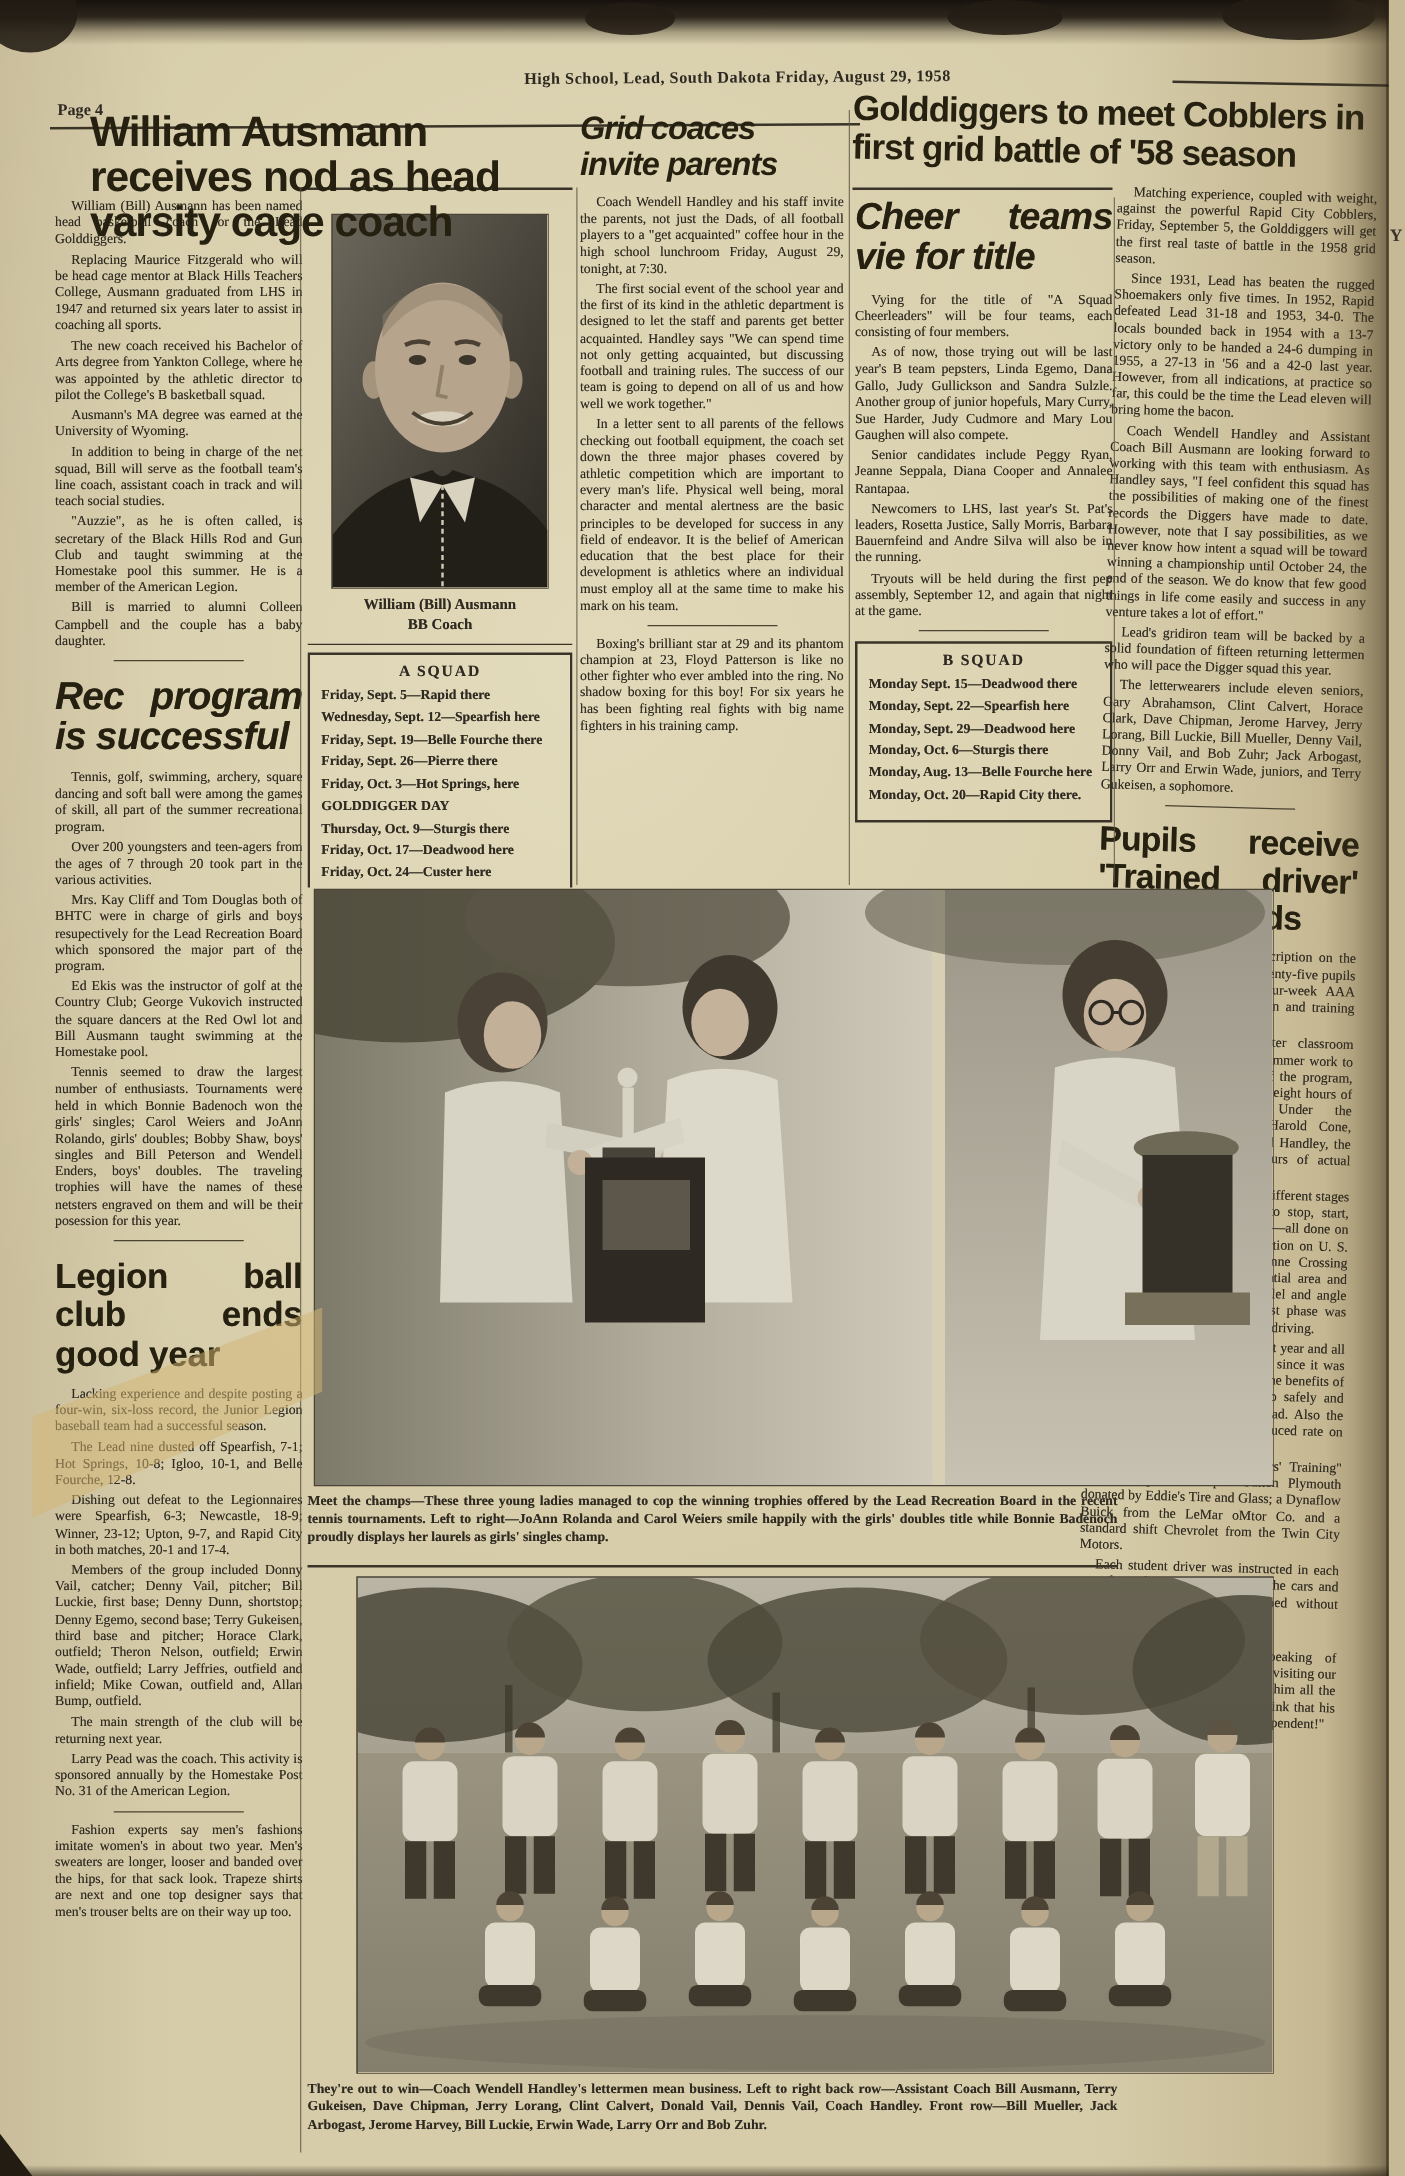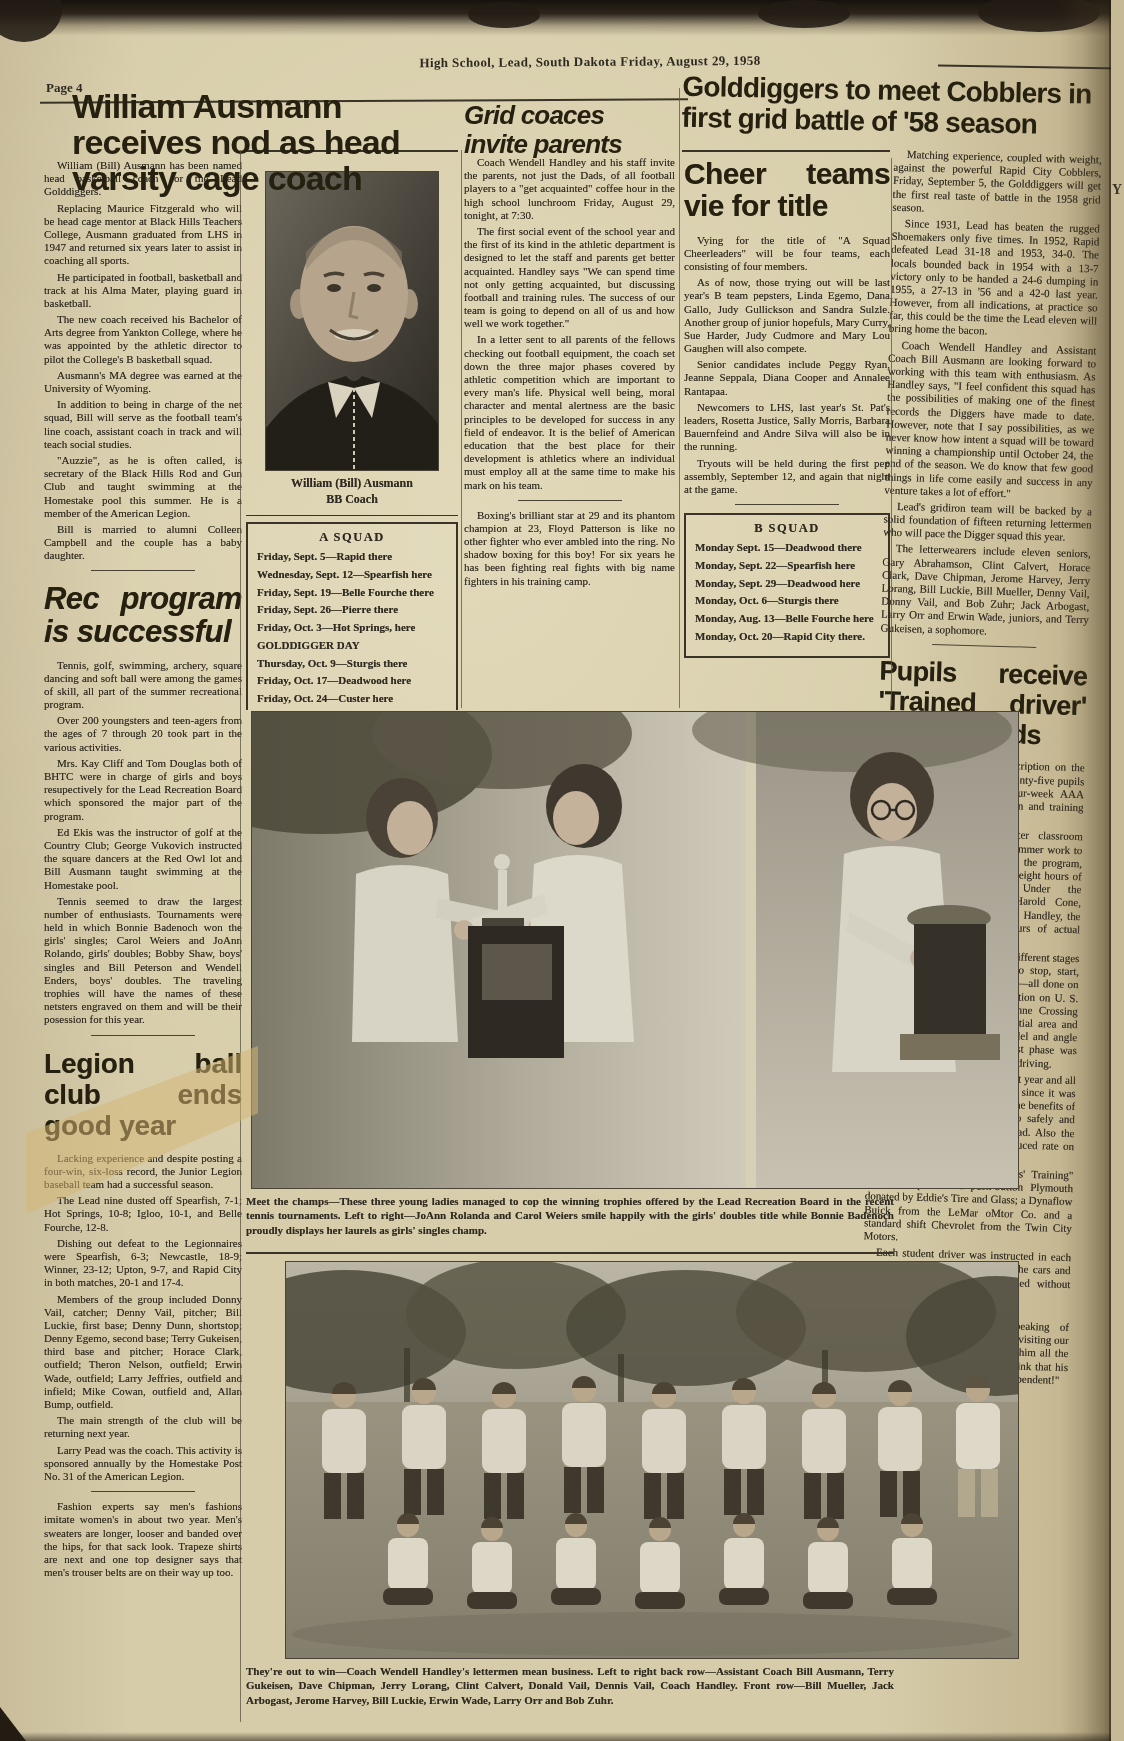--- a/index.html
+++ b/index.html
@@ -33,25 +33,25 @@
   .hline{position:absolute;background:#3a3428;height:2px;z-index:3;}
   .vline{position:absolute;background:#5a5340;width:1px;opacity:.75;z-index:3;}
   
   .page-num{position:absolute;left:46px;top:80px;font-weight:bold;font-size:13px;z-index:3;}
   .masthead{position:absolute;left:330px;top:54px;width:520px;text-align:center;
     font-weight:bold;font-size:13px;letter-spacing:.4px;z-index:3;transform:rotate(-.4deg);}
   
   .h-big{position:absolute;font-family:"Liberation Sans",sans-serif;font-weight:bold;
     color:#25200f;letter-spacing:-.8px;z-index:3;margin:0;}
   #hl-ausmann{left:72px;top:88px;width:396px;font-size:34px;line-height:1.06;}
-  #hl-grid{left:464px;top:101px;width:195px;font-size:26px;font-style:italic;line-height:1.1;}
+  #hl-grid{left:464px;top:88px;width:195px;font-size:26px;font-style:italic;line-height:1.1;}
   #hl-gold{left:682px;top:76px;width:438px;font-size:28px;line-height:1.1;transform:rotate(1.1deg);}
   .h-col{font-family:"Liberation Sans",sans-serif;font-weight:bold;color:#25200f;
     letter-spacing:-.6px;margin:12px 0 10px;}
-  .h-cheer{font-size:30px;line-height:1.06;margin:2px 0 12px;}
+  .h-cheer{font-size:30px;font-style:italic;line-height:1.06;margin:2px 0 12px;}
   .h-rec{font-size:31px;font-style:italic;line-height:1.05;}
   .h-legion{font-size:28px;line-height:1.12;letter-spacing:-.2px;}
   .h-pupils{font-size:27px;line-height:1.12;}
   
   .col{position:absolute;overflow:hidden;text-align:justify;font-size:11px;line-height:1.2;z-index:2;
     text-shadow:0 0 .4px rgba(47,42,33,.55);}
   #col1{left:44px;top:159px;width:198px;height:1578px;}
   #col2{left:246px;top:150px;width:212px;height:560px;border-top:2px solid #3a3428;}
   #col3{left:464px;top:156px;width:211px;height:556px;}
   #col4{left:684px;top:156px;width:206px;height:556px;}
@@ -100,21 +100,20 @@
 
   <div class="vline" style="left:240px;top:150px;height:1572px;"></div>
   <div class="vline" style="left:461px;top:150px;height:558px;"></div>
   <div class="vline" style="left:679px;top:88px;height:620px;"></div>
   <div class="vline" style="left:891px;top:158px;height:548px;"></div>
 
   <div class="col" id="col1">
     <div>
         <p class="para">William (Bill) Ausmann has been named head basketball coach for the Lead Golddiggers.</p>
         <p class="para">Replacing Maurice Fitzgerald who will be head cage mentor at Black Hills Teachers College, Ausmann graduated from LHS in 1947 and returned six years later to assist in coaching all sports.</p>
-        <p class="para">He participated in football, basketball and track at his Alma Mater, playing guard in basketball.</p>
         <p class="para">The new coach received his Bachelor of Arts degree from Yankton College, where he was appointed by the athletic director to pilot the College's B basketball squad.</p>
         <p class="para">Ausmann's MA degree was earned at the University of Wyoming.</p>
         <p class="para">In addition to being in charge of the net squad, Bill will serve as the football team's line coach, assistant coach in track and will teach social studies.</p>
         <p class="para">"Auzzie", as he is often called, is secretary of the Black Hills Rod and Gun Club and taught swimming at the Homestake pool this summer. He is a member of the American Legion.</p>
         <p class="para">Bill is married to alumni Colleen Campbell and the couple has a baby daughter.</p>
       </div>
     <div class="divider"></div>
     <h2 class="h-col h-rec">Rec program is successful</h2>
     <div>
         <p class="para">Tennis, golf, swimming, archery, square dancing and soft ball were among the games of skill, all part of the summer recreational program.</p>

